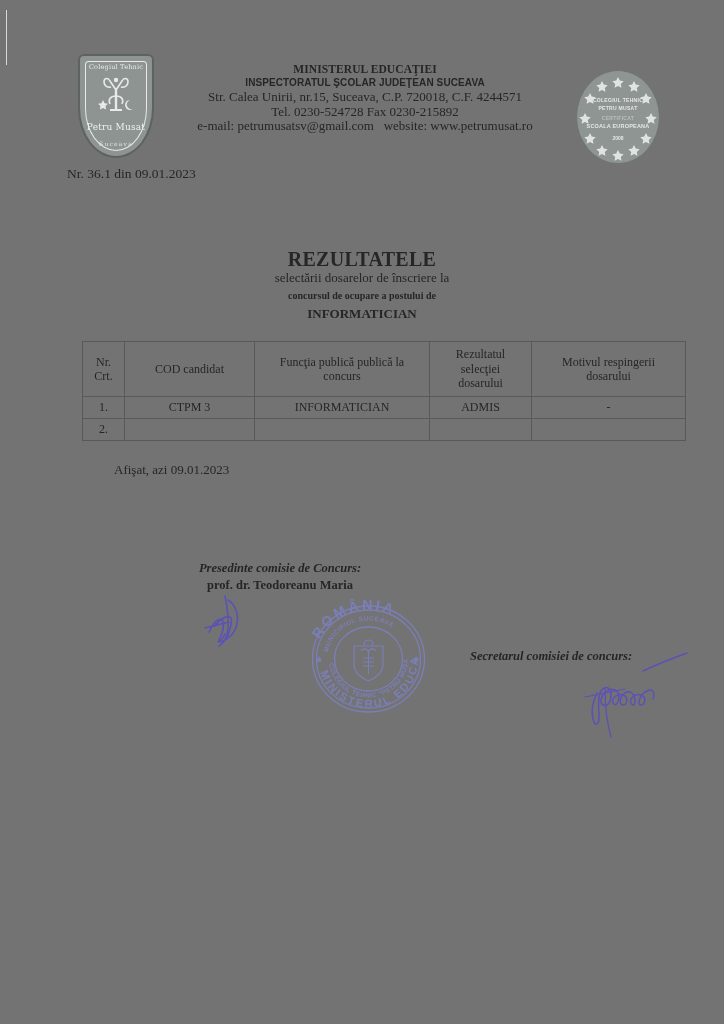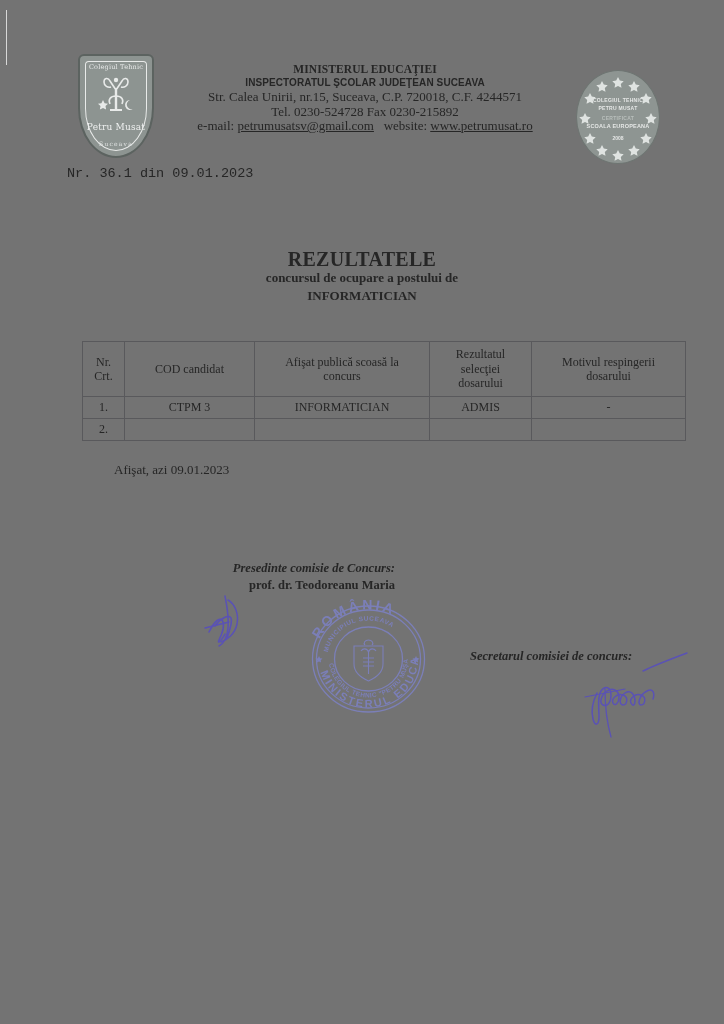--- a/index.html
+++ b/index.html
@@ -153,28 +153,27 @@
     line-height: 25px;
     letter-spacing: -0.2px;
     white-space: nowrap;
   }
   .hl-addr, .hl-tel, .hl-mail {
     font-family: "Liberation Serif", serif;
     font-size: 13px;
     line-height: 14.5px;
   }
   .lnk {
-    text-decoration: underline;
   }
 
   .doc-number {
     position: absolute;
     left: 67px;
     top: 166px;
-    font-family: Liberation Mono, monospace;
+    font-family: Liberation Serif, serif;
     font-size: 13.5px;
   }
 
   
   .title-block {
     position: absolute;
     left: 0;
     top: 250px;
     width: 724px;
     text-align: center;
@@ -187,21 +186,21 @@
     letter-spacing: .3px;
   }
   .t-line2 {
     font-family: "Liberation Serif", serif;
     font-size: 13px;
     line-height: 18px;
   }
   .t-line3 {
     font-family: "Liberation Serif", serif;
     font-weight: bold;
-    font-size: 13px;
+    font-size: 10px;
     line-height: 18px;
   }
   .t-line4 {
     font-family: "Liberation Serif", serif;
     font-weight: bold;
     font-size: 13px;
     line-height: 18px;
   }
 
   
@@ -248,21 +247,21 @@
     top: 462px;
     font-family: Liberation Serif, serif;
     font-size: 13px;
   }
 
   .sig-president {
     position: absolute;
     left: 165px;
     top: 560px;
     width: 230px;
-    text-align: right;
+    text-align: center;
   }
   .sig-role {
     font-family: "Liberation Serif", serif;
     font-style: italic;
     font-weight: bold;
     font-size: 12.5px;
     line-height: 17px;
   }
   .sig-name {
     font-family: "Liberation Serif", serif;
@@ -357,34 +356,35 @@
       <div class="euro-seal-txt es-3">CERTIFICAT</div>
       <div class="euro-seal-txt es-4">SCOALA EUROPEANA</div>
       <div class="euro-seal-txt es-5">2008</div>
     </div>
   </div>
 
   <div class="doc-number">Nr. 36.1 din 09.01.2023</div>
 
   <div class="title-block">
     <div class="t-line1">REZULTATELE</div>
+    <div class="t-line2">selectării dosarelor de înscriere la</div>
     <div class="t-line3">concursul de ocupare a postului de</div>
     <div class="t-line4">INFORMATICIAN</div>
   </div>
 
   <table class="results-table">
     <thead>
       <tr>
         <th class="col-nr">
           <div>Nr.</div>
           <div>Crt.</div>
         </th>
         <th class="col-cod">COD candidat</th>
         <th class="col-fct">
-          <div>Afişat publică scoasă la</div>
+          <div>Funcţia publică publică la</div>
           <div>concurs</div>
         </th>
         <th class="col-rez">
           <div>Rezultatul</div>
           <div>selecţiei</div>
           <div>dosarului</div>
         </th>
         <th class="col-mot">
           <div>Motivul respingerii</div>
           <div>dosarului</div>

